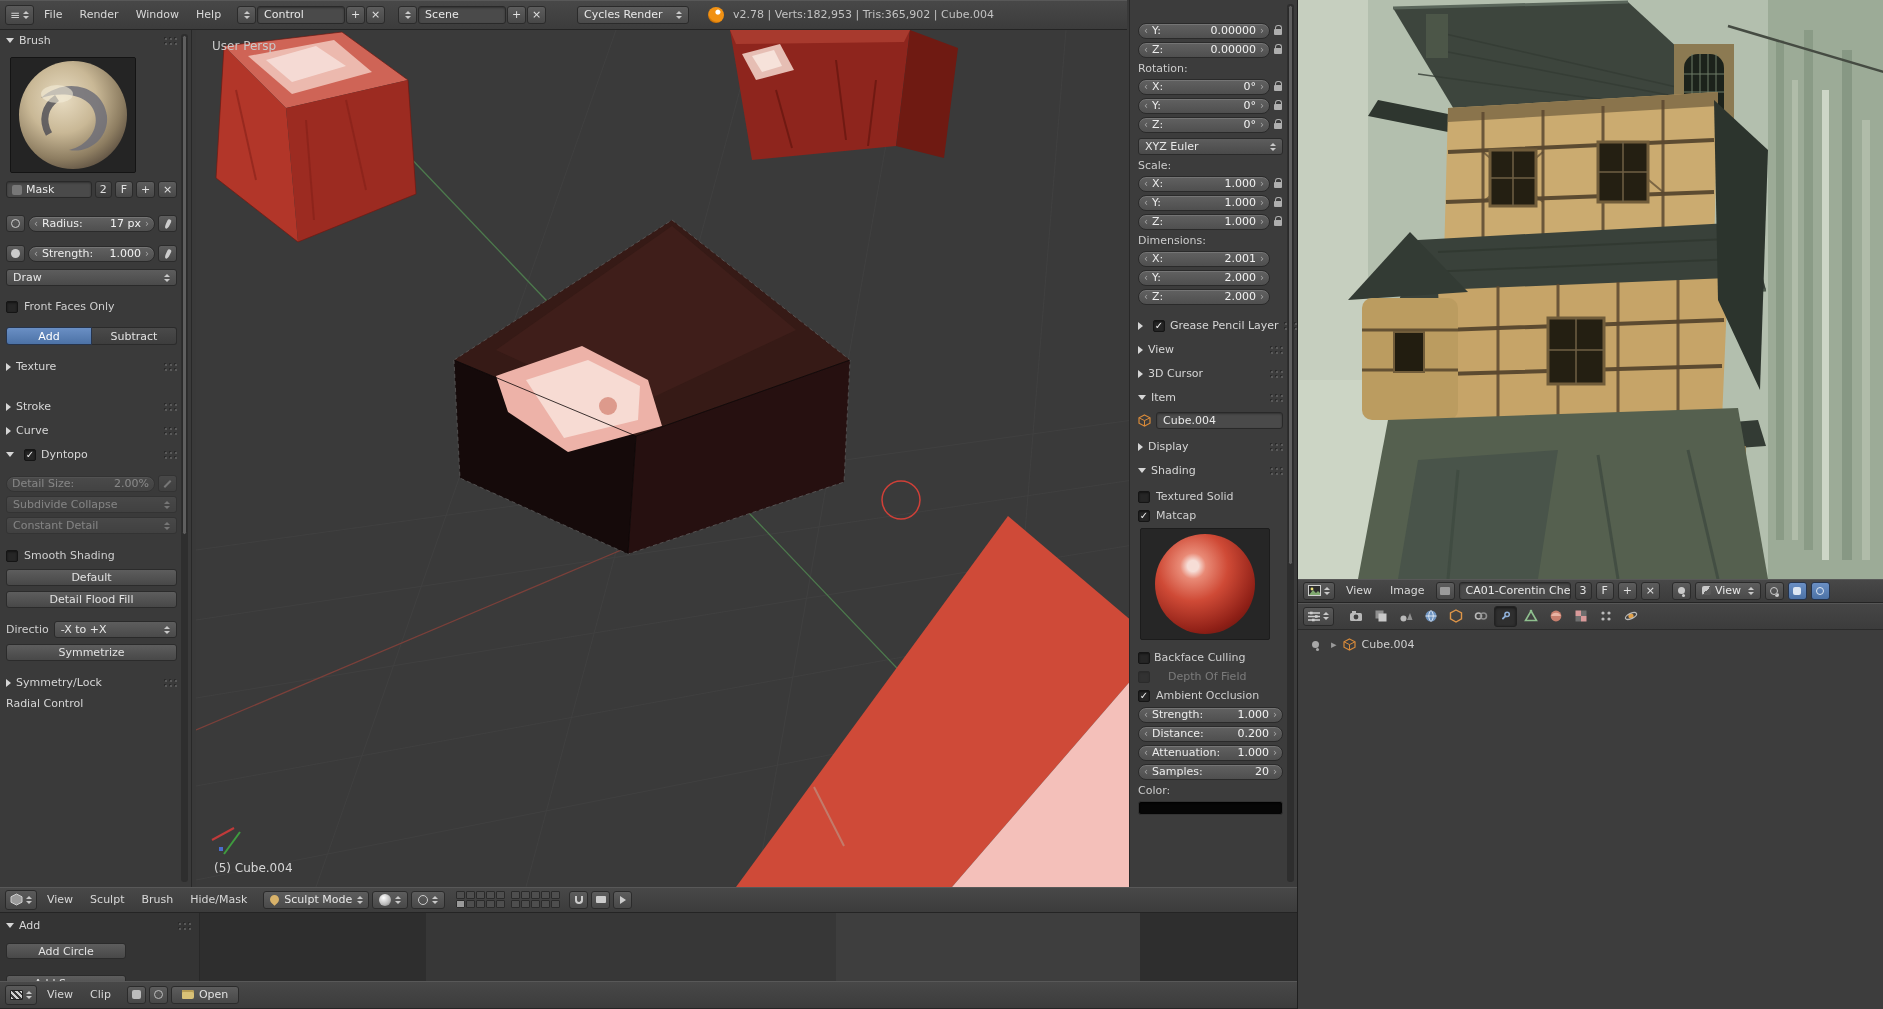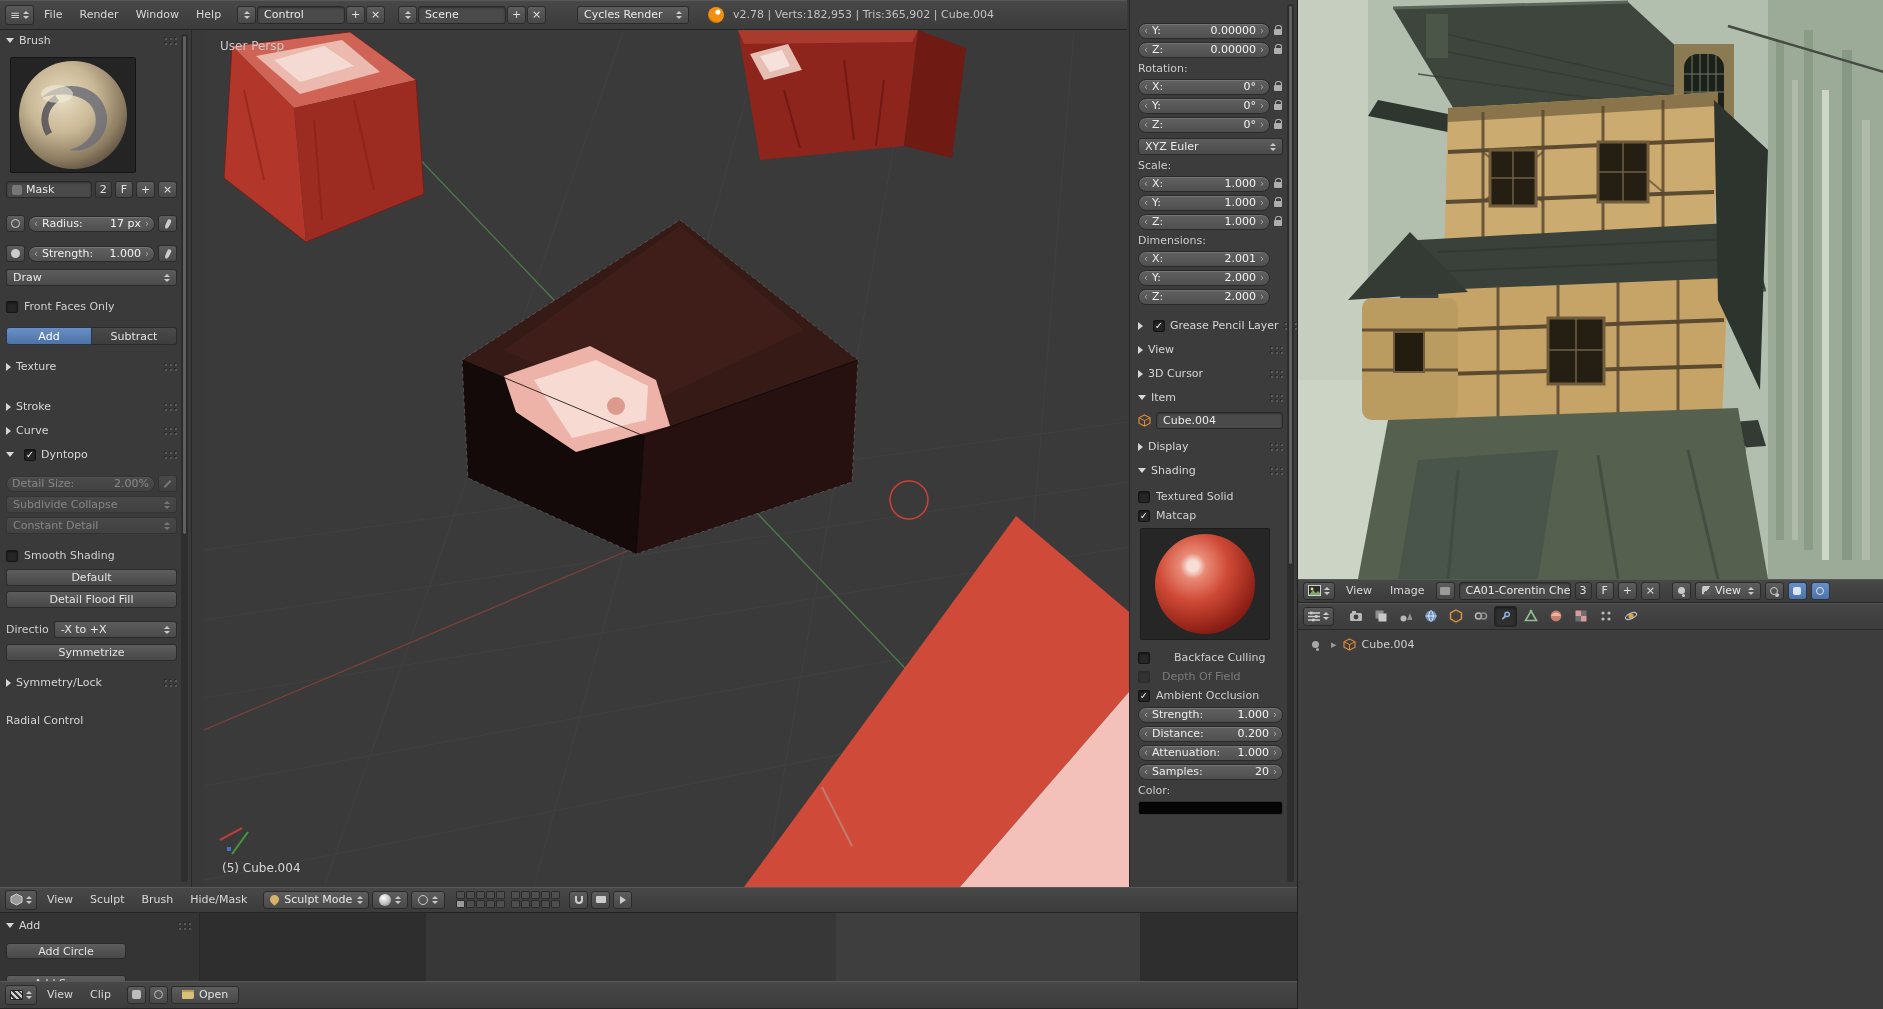--- a/index.html
+++ b/index.html
@@ -59,21 +59,21 @@
 .scrolltrack{position:absolute;width:7px;background:#2e2e2e;border-radius:3px}
 .scrollthumb{position:absolute;left:1px;width:5px;background:#5f5f5f;border:1px solid #2a2a2a;border-radius:3px}
 .ed-btn{display:inline-flex;align-items:center;gap:3px;height:20px;padding:0 4px;
   background:linear-gradient(#5a5a5a,#464646);border:1px solid #2a2a2a;border-radius:3px}
 .blogo{width:16px;height:16px;border-radius:50%;
   background:radial-gradient(circle at 62% 32%,#ffffff 0 2px,#f19113 3px 62%,#b35f00 80%);flex:0 0 auto}
 
 #topbar{left:0;top:0;width:1127px;height:30px}
 #toolshelf{left:0;top:30px;width:192px;height:857px;background:#3a3a3a;border-right:1px solid #282828;
   padding:2px 14px 0 6px;overflow:hidden}
-#viewport{left:204px;top:30px;width:937px;height:857px;background:#0369a1}
+#viewport{left:196px;top:30px;width:937px;height:857px;background:#0369a1}
 #npanel{left:1129px;top:0;width:168px;height:887px;background:#3c3c3c;border-left:1px solid #282828;
   padding:20px 14px 0 8px;overflow:hidden}
 #vheader{left:0;top:887px;width:1297px;height:26px}
 #clip{left:0;top:913px;width:1297px;height:96px;background:#2e2e2e;overflow:hidden}
 #clip-toolshelf{position:absolute;left:0;top:0;width:200px;height:68px;background:#343434;
   border-right:1px solid #282828;padding:4px 8px 0 6px;overflow:hidden}
 #clip-header{position:absolute;left:0;top:68px;width:1297px;height:28px}
 #rightcol{left:1297px;top:0;width:586px;height:1009px;border-left:1px solid #1f1f1f;background:#3d3d3d}
 #imgarea{position:absolute;left:0;top:0;width:586px;height:579px;overflow:hidden;background:#b3bfae}
 #imgheader{position:absolute;left:0;top:579px;width:586px;height:24px}
@@ -322,21 +322,21 @@
       </div>
     </div>
     <div class="btn" style="margin-top:6px;width:100%;height:17px">
       <span>Symmetrize</span>
     </div>
     <div class="ph" style="margin-top:13px">
       <span class="tri closed"></span>
       <span>Symmetry/Lock</span>
       <span class="grip"></span>
     </div>
-    <div class="ph" style="margin-top:21px">
+    <div class="ph" style="margin-top:4px">
       <span>Radial Control</span>
     </div>
     <div class="scrolltrack" style="right:3px;top:4px;height:848px">
       <div class="scrollthumb" style="top:1px;height:500px"></div>
     </div>
   </div>
 
   <div id="viewport" class="abs">
     <svg width="937" height="857" viewBox="0 0 937 857">
       <rect width="937" height="857" fill="#3a3a3a"></rect>
@@ -560,25 +560,25 @@
     </div>
     <div class="np-row" style="gap:6px">
       <span class="cb">
           <span>✓</span>
         </span>
       <span class="lbl">Matcap</span>
     </div>
     <div class="matcap-box" style="margin:4px 0 0 2px">
       <div class="matcap-sphere"></div>
     </div>
-    <div class="np-row" style="margin-top:9px;gap:24px">
+    <div class="np-row" style="margin-top:9px;gap:4px">
       <span class="cb"></span>
       <span class="lbl">Backface Culling</span>
     </div>
-    <div class="np-row" style="gap:12px">
+    <div class="np-row" style="gap:18px">
       <span class="cb dis"></span>
       <span class="lbl dis">Depth Of Field</span>
     </div>
     <div class="np-row" style="gap:6px">
       <span class="cb">
           <span>✓</span>
         </span>
       <span class="lbl">Ambient Occlusion</span>
     </div>
     <div class="np-row">

